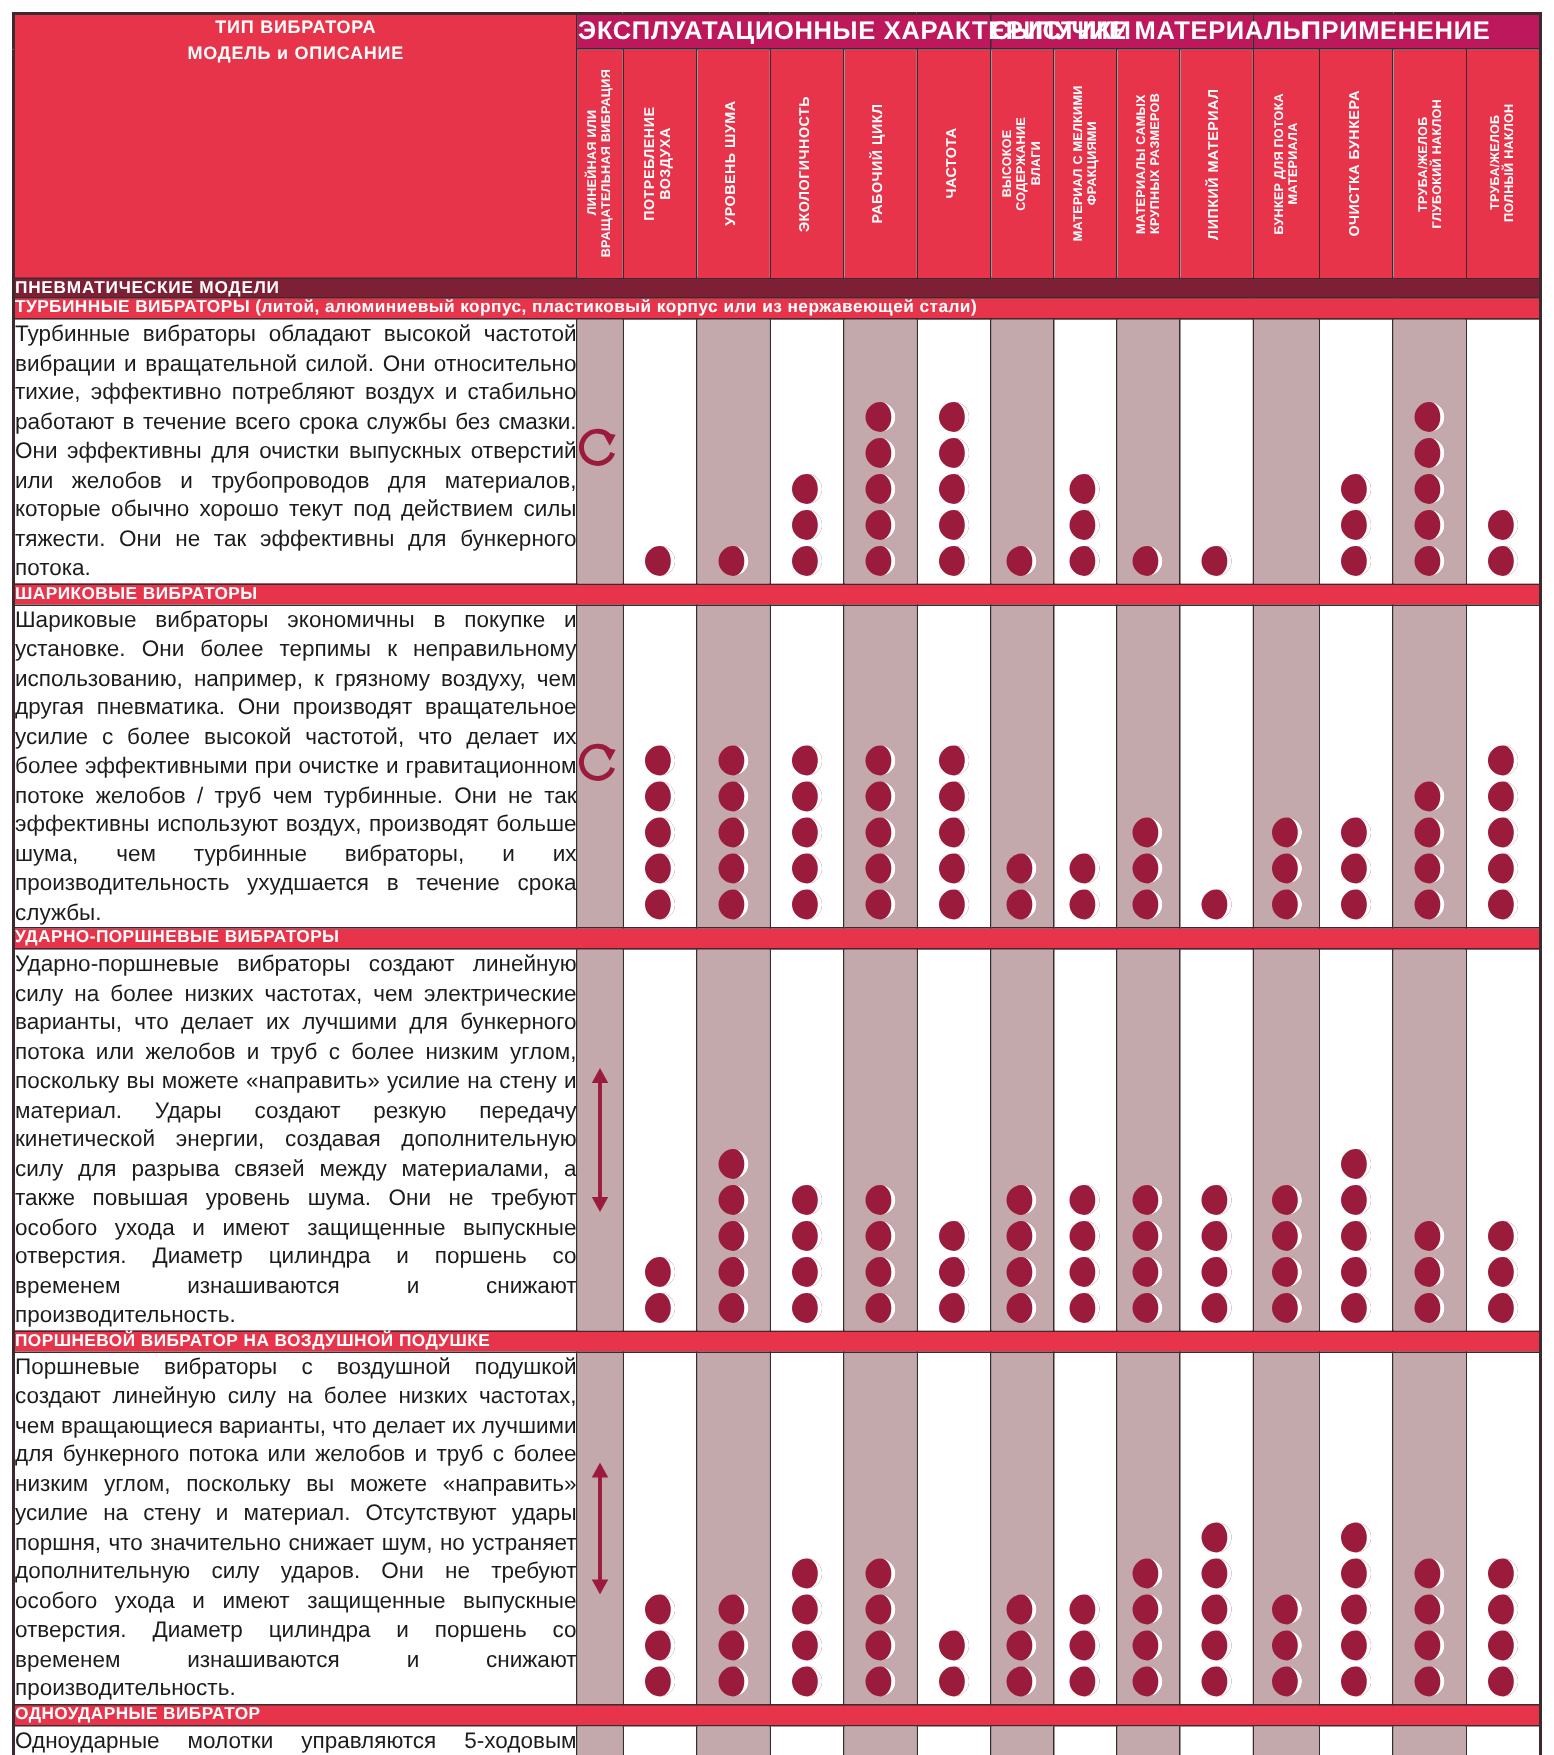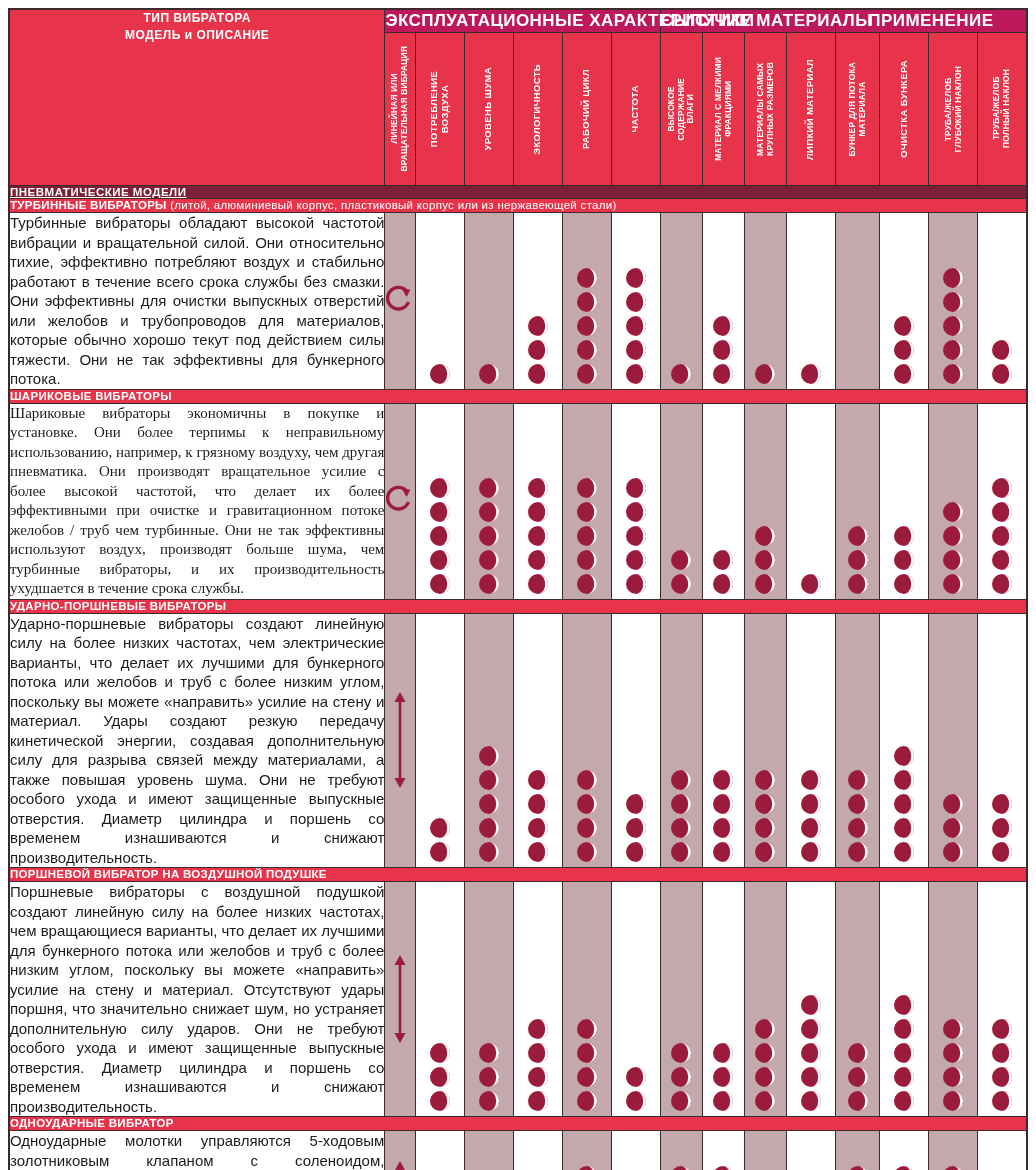--- a/index.html
+++ b/index.html
@@ -87,36 +87,35 @@
   .sectionband{
     background:#7d1f35;
     color:#ffffff;
     font-size:11.5px;
     font-weight:bold;
     letter-spacing:.5px;
     padding:5px 8px 5px 9px;
     border:1px solid #3b2b2e;
     height:12px;
     line-height:12px;
-    text-decoration:underline;
   }
 
   
   .subband{
     background:#e8344a;
     color:#ffffff;
     font-size:11.5px;
     font-weight:bold;
     letter-spacing:.3px;
     padding:4px 8px 5px 9px;
     border:1px solid #3b2b2e;
     line-height:13px;
   }
   .subband .sb-name{font-weight:bold;text-align:center;}
-  .subband .sb-note{font-weight:normal;}
+  .subband .sb-note{font-weight:bold;}
 
   
   .desc{
     background:#ffffff;
     color:#1c1c1c;
     font-size:15px;
     line-height:1.30;
     text-align:justify;
     padding:7px 9px 8px 9px;
     vertical-align:top;
@@ -519,21 +518,21 @@
                   <circle cx="11" cy="11" r="10" fill="#9b1b3c"></circle>
                   <path d="M11 1 A10 10 0 0 1 11 21 A7.2 10 0 0 0 11 1 Z" fill="#ffffff"></path>
                 </svg>
               </span>
             </div>
           </td>
         </tr>
         <tr>
           <td class="subband" colspan="15"><span class="sb-name">ШАРИКОВЫЕ ВИБРАТОРЫ</span><span class="sb-note"></span></td>
         </tr>
-        <tr style="height: 165px; font-family: Liberation Serif, serif;">
+        <tr style="height: 165px;">
           <td class="desc">Шариковые вибраторы экономичны в покупке и установке. Они более терпимы к неправильному использованию, например, к грязному воздуху, чем другая пневматика. Они производят вращательное усилие с более высокой частотой, что делает их более эффективными при очистке и гравитационном потоке желобов / труб чем турбинные. Они не так эффективны используют воздух, производят больше шума, чем турбинные вибраторы, и их производительность ухудшается в течение срока службы.</td>
           <td class="rate shade">
             <div class="motionwrap">
               <svg width="30" height="34" viewBox="0 0 30 34">
                 <path d="M22.5 7.5 A11 11 0 1 0 24 18" fill="none" stroke="#9b1b3c" stroke-width="3.4"></path>
                 <path d="M17 4 L26 5.5 L22 13 Z" fill="#9b1b3c"></path>
               </svg>
             </div>
           </td>
           <td class="rate plain">

